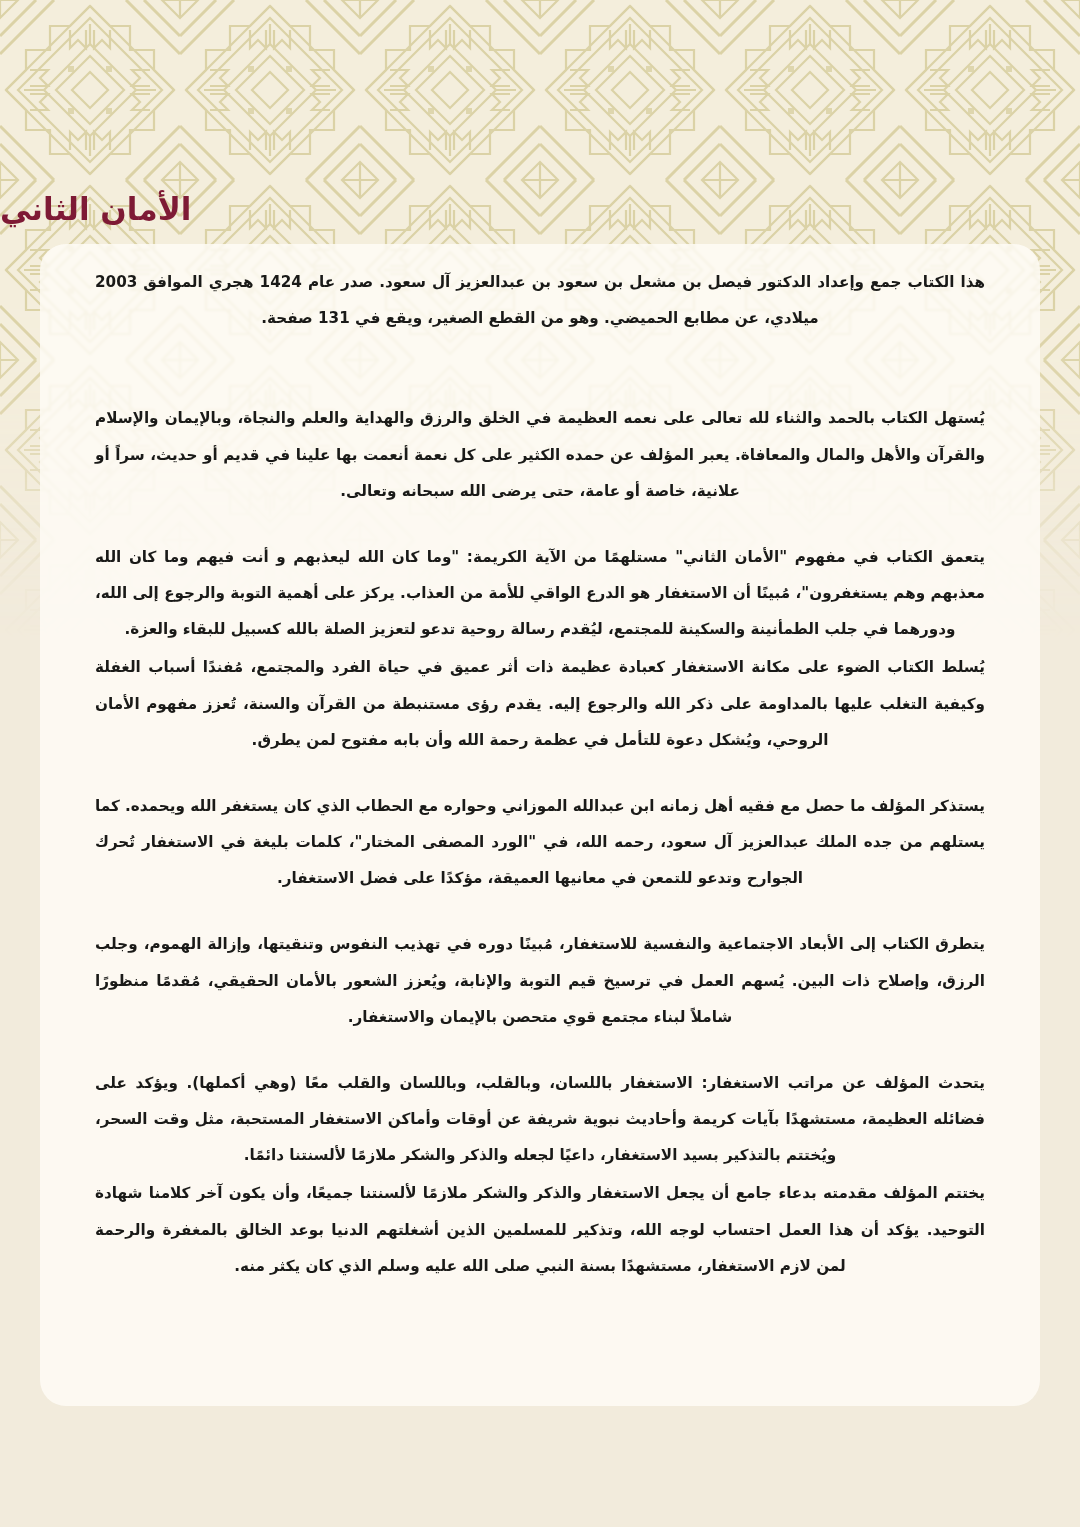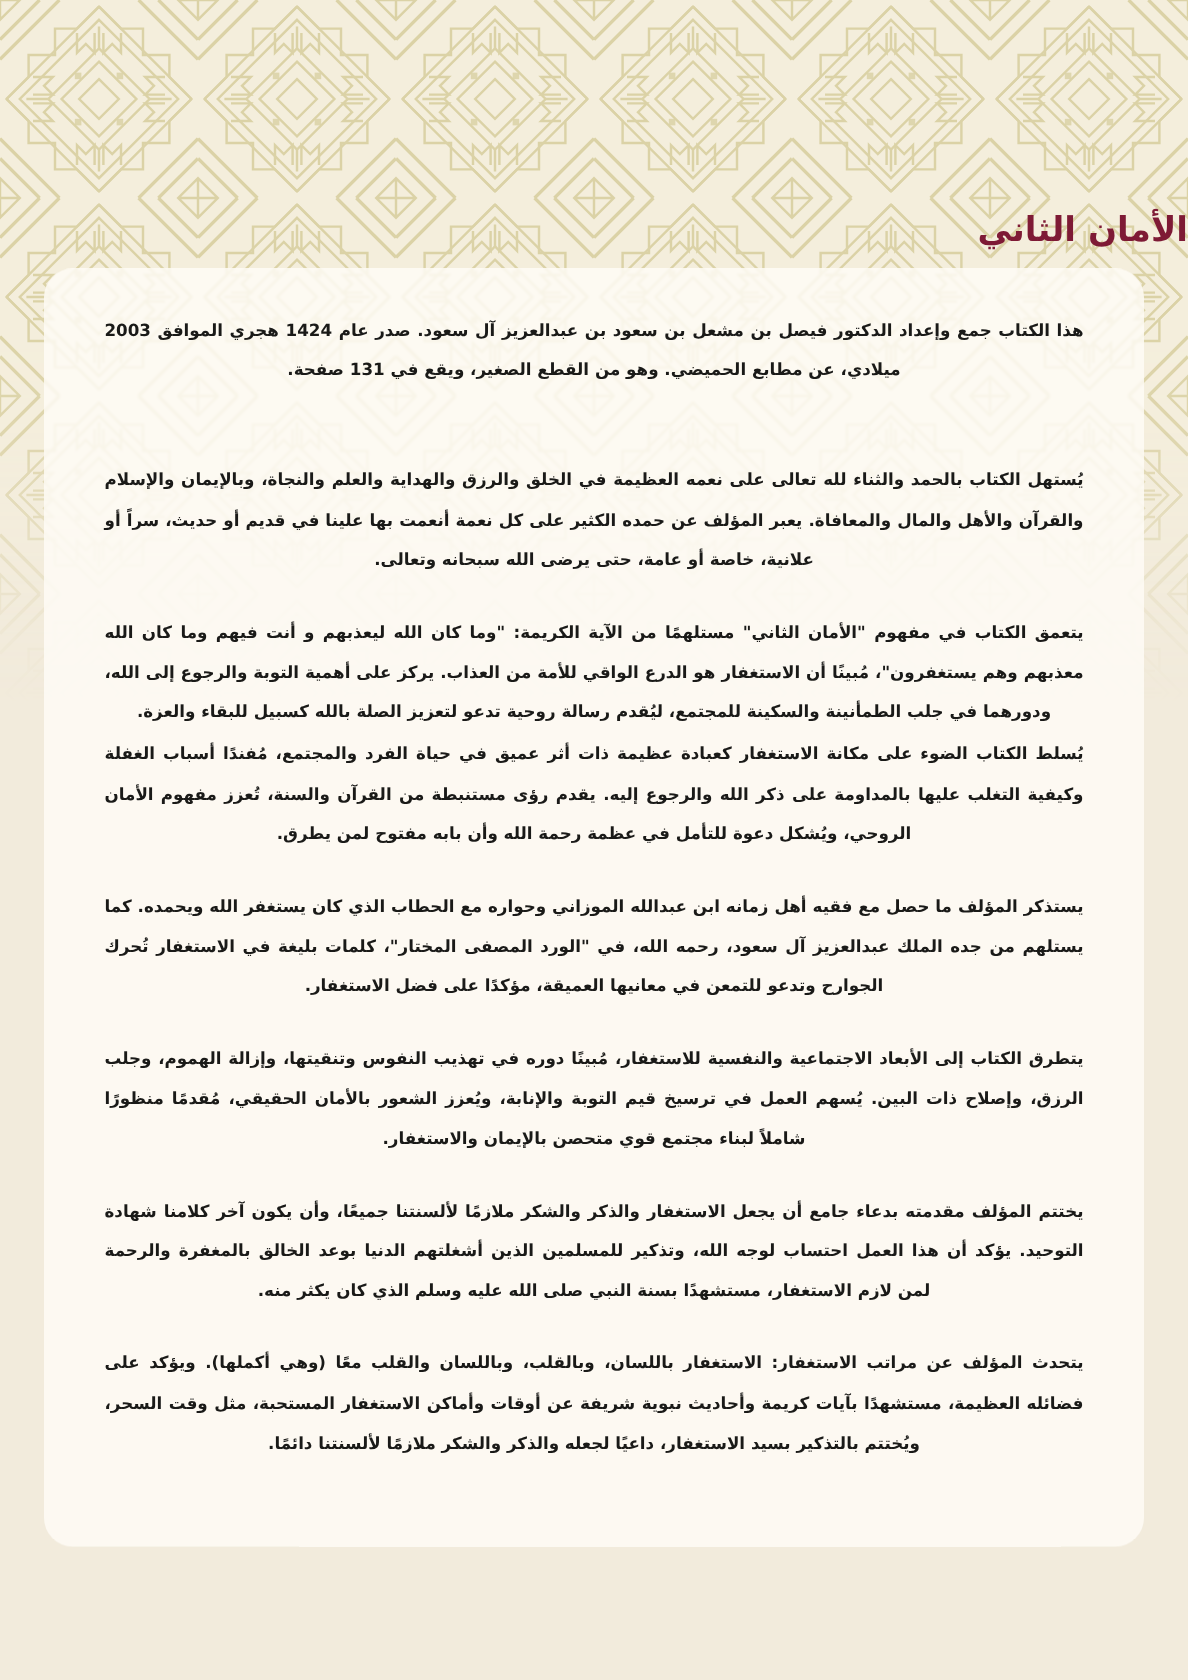--- a/index.html
+++ b/index.html
@@ -59,33 +59,33 @@
     border-radius: 26px;
     backdrop-filter: blur(1px);
   }
 
   
   #page-title {
     position: absolute;
     top: 168px;
     left: 0;
     width: 1080px;
-    text-align: right;
+    text-align: left;
     font-size: 31px;
     font-weight: bold;
     color: #7E1A35;
     letter-spacing: 0;
     line-height: 1.3;
     z-index: 5;
   }
 
   
   #body-text {
     position: absolute;
-    top: 282px;
+    top: 264px;
     right: 95px;
     width: 890px;
     direction: rtl;
     text-align: justify;
     text-align-last: center;
     color: #1A1A18;
     font-size: 15.2px;
     font-weight: bold;
     line-height: 2.38;
     z-index: 6;
@@ -177,18 +177,18 @@
     <p class="para">يُستهل الكتاب بالحمد والثناء لله تعالى على نعمه العظيمة في الخلق والرزق والهداية والعلم والنجاة، وبالإيمان والإسلام والقرآن والأهل والمال والمعافاة. يعبر المؤلف عن حمده الكثير على كل نعمة أنعمت بها علينا في قديم أو حديث، سراً أو علانية، خاصة أو عامة، حتى يرضى الله سبحانه وتعالى.</p>
 
     <p class="para tight">يتعمق الكتاب في مفهوم "الأمان الثاني" مستلهمًا من الآية الكريمة: "وما كان الله ليعذبهم و أنت فيهم وما كان الله معذبهم وهم يستغفرون"، مُبينًا أن الاستغفار هو الدرع الواقي للأمة من العذاب. يركز على أهمية التوبة والرجوع إلى الله، ودورهما في جلب الطمأنينة والسكينة للمجتمع، ليُقدم رسالة روحية تدعو لتعزيز الصلة بالله كسبيل للبقاء والعزة.</p>
 
     <p class="para">يُسلط الكتاب الضوء على مكانة الاستغفار كعبادة عظيمة ذات أثر عميق في حياة الفرد والمجتمع، مُفندًا أسباب الغفلة وكيفية التغلب عليها بالمداومة على ذكر الله والرجوع إليه. يقدم رؤى مستنبطة من القرآن والسنة، تُعزز مفهوم الأمان الروحي، ويُشكل دعوة للتأمل في عظمة رحمة الله وأن بابه مفتوح لمن يطرق.</p>
 
     <p class="para">يستذكر المؤلف ما حصل مع فقيه أهل زمانه ابن عبدالله الموزاني وحواره مع الحطاب الذي كان يستغفر الله ويحمده. كما يستلهم من جده الملك عبدالعزيز آل سعود، رحمه الله، في "الورد المصفى المختار"، كلمات بليغة في الاستغفار تُحرك الجوارح وتدعو للتمعن في معانيها العميقة، مؤكدًا على فضل الاستغفار.</p>
 
     <p class="para">يتطرق الكتاب إلى الأبعاد الاجتماعية والنفسية للاستغفار، مُبينًا دوره في تهذيب النفوس وتنقيتها، وإزالة الهموم، وجلب الرزق، وإصلاح ذات البين. يُسهم العمل في ترسيخ قيم التوبة والإنابة، ويُعزز الشعور بالأمان الحقيقي، مُقدمًا منظورًا شاملاً لبناء مجتمع قوي متحصن بالإيمان والاستغفار.</p>
 
+    <p class="para tight">يتحدث المؤلف عن مراتب الاستغفار: الاستغفار باللسان، وبالقلب، وباللسان والقلب معًا (وهي أكملها). ويؤكد على فضائله العظيمة، مستشهدًا بآيات كريمة وأحاديث نبوية شريفة عن أوقات وأماكن الاستغفار المستحبة، مثل وقت السحر، ويُختتم بالتذكير بسيد الاستغفار، داعيًا لجعله والذكر والشكر ملازمًا لألسنتنا دائمًا.</p>
+
     <p class="para">يختتم المؤلف مقدمته بدعاء جامع أن يجعل الاستغفار والذكر والشكر ملازمًا لألسنتنا جميعًا، وأن يكون آخر كلامنا شهادة التوحيد. يؤكد أن هذا العمل احتساب لوجه الله، وتذكير للمسلمين الذين أشغلتهم الدنيا بوعد الخالق بالمغفرة والرحمة لمن لازم الاستغفار، مستشهدًا بسنة النبي صلى الله عليه وسلم الذي كان يكثر منه.</p>
-
-    <p class="para tight">يتحدث المؤلف عن مراتب الاستغفار: الاستغفار باللسان، وبالقلب، وباللسان والقلب معًا (وهي أكملها). ويؤكد على فضائله العظيمة، مستشهدًا بآيات كريمة وأحاديث نبوية شريفة عن أوقات وأماكن الاستغفار المستحبة، مثل وقت السحر، ويُختتم بالتذكير بسيد الاستغفار، داعيًا لجعله والذكر والشكر ملازمًا لألسنتنا دائمًا.</p>
   </div>
 
 </div>
 
 </body></html>

